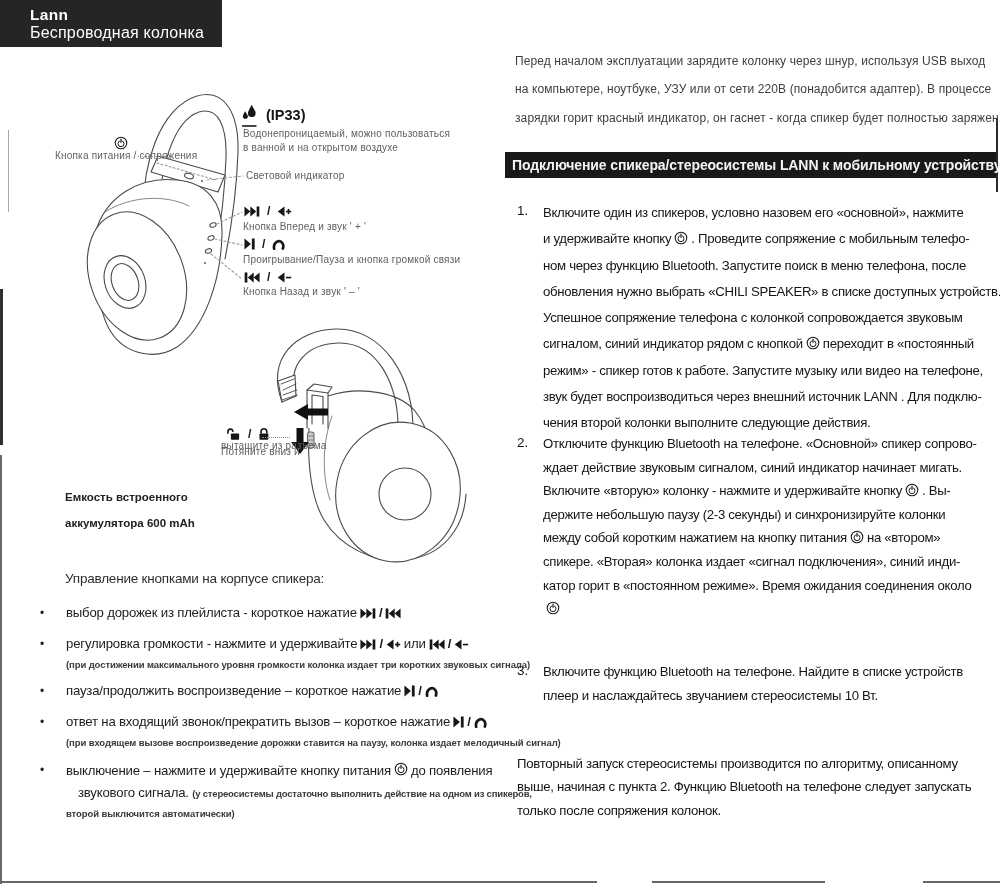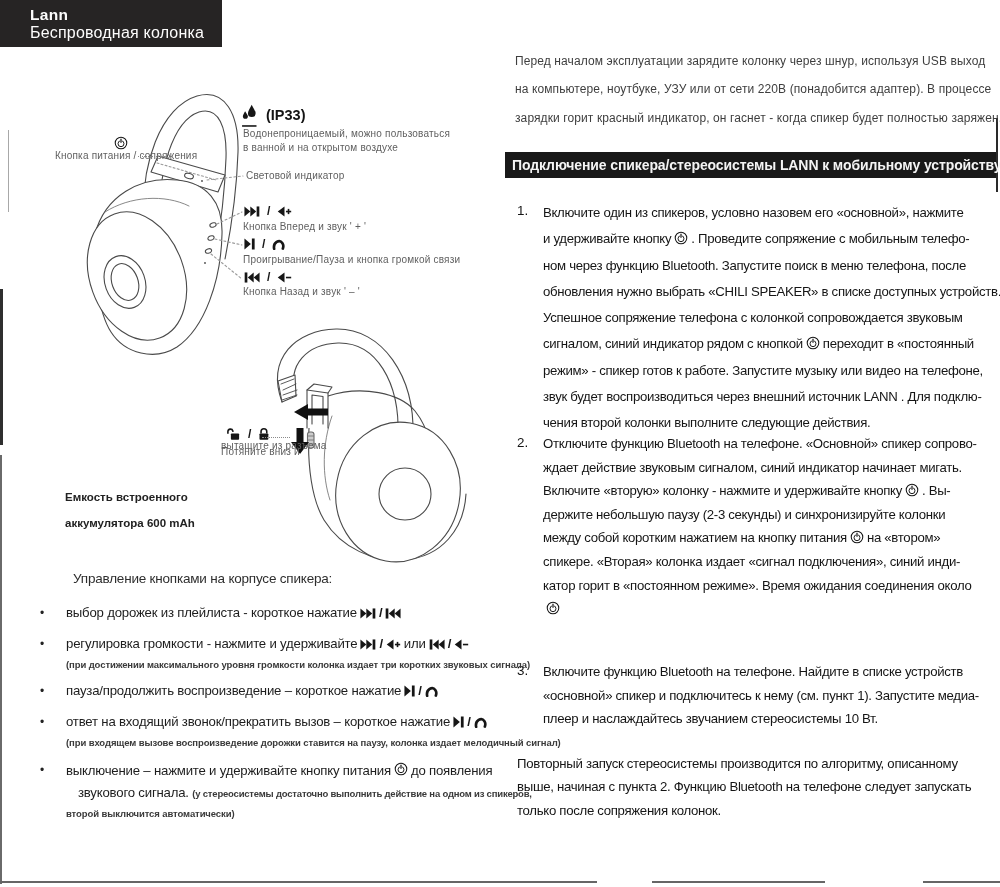--- a/index.html
+++ b/index.html
@@ -125,21 +125,20 @@
               <line x1="8" y1="2.6" x2="8" y2="8" stroke="#fff" stroke-width="2.6"></line>
               <line x1="8" y1="3.2" x2="8" y2="7.8" stroke="currentColor" stroke-width="1.4"></line>
             </svg></i></div>
     </div>
   </div>
 
   <div class="abs step lh24" style="left:517px;top:660px;">
     <span class="stepnum">3.</span>
     <div class="steplines">
       <div class="tl">Включите функцию Bluetooth на телефоне. Найдите в списке устройств</div>
-      <div class="tl">«основной» спикер и подключитесь к нему (см. пункт 1). Запустите медиа-</div>
       <div class="tl">плеер и наслаждайтесь звучанием стереосистемы 10 Вт.</div>
     </div>
   </div>
 
   <div class="abs outro" style="left:517px;top:752px;">
     <div class="tl">Повторный запуск стереосистемы производится по алгоритму, описанному</div>
     <div class="tl">выше, начиная с пункта 2. Функцию Bluetooth на телефоне следует запускать</div>
     <div class="tl">только после сопряжения колонок.</div>
   </div>
 
@@ -269,21 +268,21 @@
           <rect x="1.6" y="6.9" width="9.6" height="6.9" rx="0.9"></rect>
         </svg></i>
   </div>
   <div class="abs dotline" style="left:262px;top:437px;width:28px;"></div>
   <div class="abs glabel" style="left:221px;top:446px;">Потяните вниз и</div>
   <div class="abs glabel" style="left:221px;top:440px;">вытащите из разъема</div>
 
   <div class="abs batt" style="left:65px;top:491px;">Емкость встроенного</div>
   <div class="abs batt" style="left:65px;top:517px;">аккумулятора 600 mAh</div>
 
-  <div class="abs ctitle" style="left:65px;top:571px;margin-left:8px;">Управление кнопками на корпусе спикера:</div>
+  <div class="abs ctitle" style="left:65px;top:571px;">Управление кнопками на корпусе спикера:</div>
 
   <div class="abs bdot" style="left:40px;top:606px;">•</div>
   <div class="abs bullet" style="left:66px;top:605px;">
     <span>выбор дорожек из плейлиста - короткое нажатие</span><i class="ic"><svg viewBox="0 0 19 13" width="16" height="11">
           <path d="M0.5,0.5 L7.5,6.5 L0.5,12.5 Z"></path>
           <path d="M7.5,0.5 L14.5,6.5 L7.5,12.5 Z"></path>
           <rect x="15" y="0.5" width="3.2" height="12"></rect>
         </svg></i><span class="slash">/</span><i class="ic"><svg viewBox="0 0 19 13" width="16" height="11">
           <rect x="0.8" y="0.5" width="3.2" height="12"></rect>
           <path d="M11.5,0.5 L4.5,6.5 L11.5,12.5 Z"></path>

